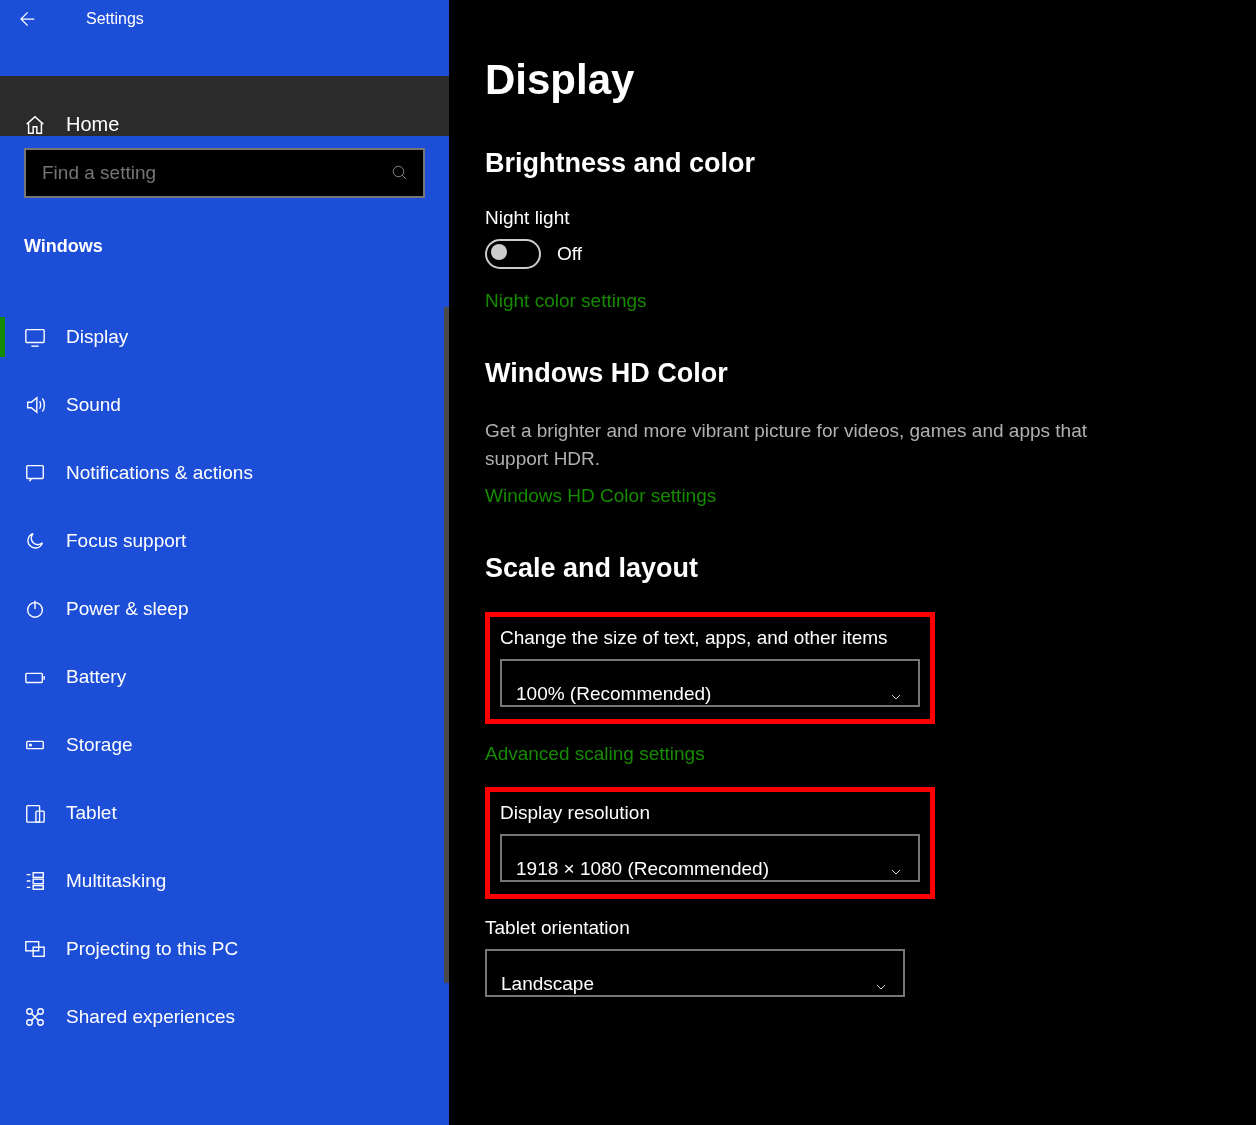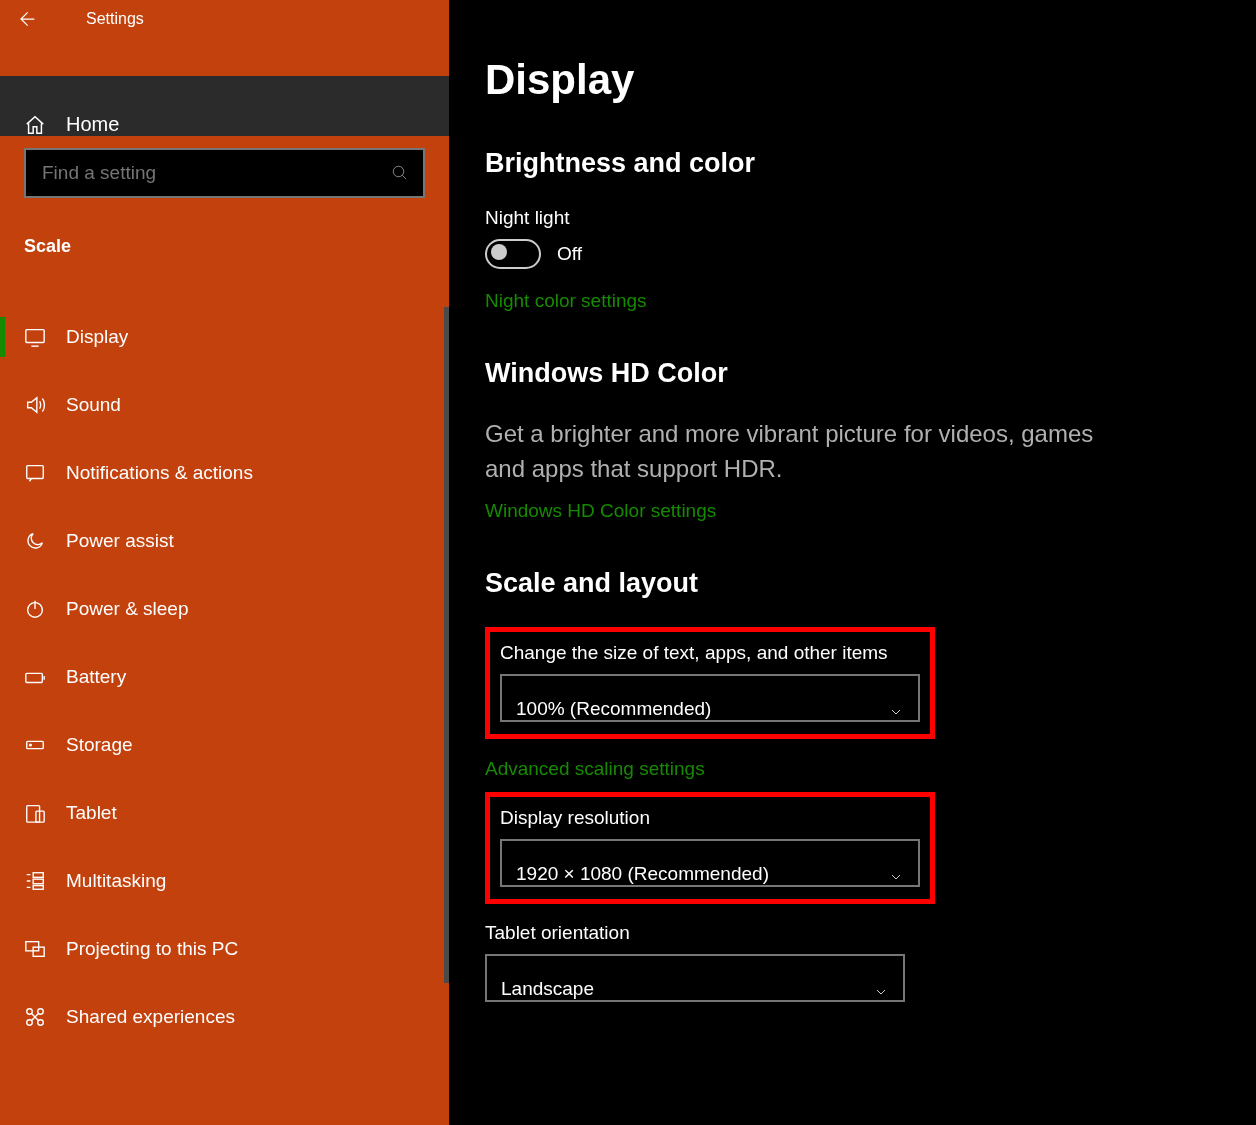--- a/index.html
+++ b/index.html
@@ -10,21 +10,21 @@
     font-family:"Segoe UI",Tahoma,Arial,sans-serif;
     font-size:20px;
     display:flex;
     overflow:hidden;
   }
 
   
   .sidebar{
     width:449px;
     height:100%;
-    background:#c2410c;
+    background:#1d4ed8;
     position:relative;
     flex:none;
   }
   .top-row{
     height:30px;
     display:flex;align-items:center;
     padding:4px 0 0 0;
   }
   .back-btn{
     width:52px;height:30px;
@@ -121,21 +121,21 @@
     position:absolute;top:3px;left:4px;width:16px;height:16px;
     background:#ccc;border-radius:50%;
   }
   .toggle-text{font-size:19px;}
 
   a.link{
     color:#168a00;font-size:19px;text-decoration:none;cursor:pointer;
     display:inline-block;
   }
 
-  .subtext{color:#b0b0b0;font-size:24px;line-height:1.45;margin-bottom:12px;max-width:640px;margin-top:19px;}
+  .subtext{color:#b0b0b0;font-size:19px;line-height:1.45;margin-bottom:12px;max-width:640px;margin-top:19px;}
 
   .block{margin-bottom:46px;}
 
   .hl{
     border:5px solid #ff0000;
     padding:10px 10px 12px 10px;
     margin-bottom:18px;
     display:inline-block;
     min-width:402px;
   }
@@ -177,21 +177,21 @@
   <div class="search-wrap">
     <div class="search-box">
       <input type="text" placeholder="Find a setting" style="">
       <svg class="s-icon" viewBox="0 0 24 24">
           <circle cx="10" cy="10" r="7"></circle>
           <path d="M20 20l-5-5"></path>
         </svg>
     </div>
   </div>
 
-  <div class="category-label">Scale</div>
+  <div class="category-label">Windows</div>
 
   <div class="nav">
     <div class="nav-scroll"></div>
 
     <div class="nav-item active">
       <svg class="icon" viewBox="0 0 24 24">
           <rect x="2" y="4" width="20" height="14" rx="1"></rect>
           <path d="M8 22h8"></path>
         </svg>
       <span class="nav-label">Display</span>
@@ -207,21 +207,21 @@
       <svg class="icon" viewBox="0 0 24 24">
           <rect x="3" y="4" width="18" height="14" rx="1"></rect>
           <path d="M8 18l-2 3"></path>
         </svg>
       <span class="nav-label">Notifications &amp; actions</span>
     </div>
     <div class="nav-item">
       <svg class="icon" viewBox="0 0 24 24">
           <path d="M20 14A8 8 0 1 1 10 4a6 6 0 0 0 10 10z"></path>
         </svg>
-      <span class="nav-label">Power assist</span>
+      <span class="nav-label">Focus support</span>
     </div>
     <div class="nav-item">
       <svg class="icon" viewBox="0 0 24 24">
           <circle cx="12" cy="13" r="8"></circle>
           <path d="M12 3v9"></path>
         </svg>
       <span class="nav-label">Power &amp; sleep</span>
     </div>
     <div class="nav-item">
       <svg class="icon" viewBox="0 0 24 24">
@@ -301,28 +301,28 @@
     <div class="hl">
       <div class="field-label">Change the size of text, apps, and other items</div>
       <div class="combobox">
         <span>100% (Recommended)</span>
         <svg class="chev" viewBox="0 0 24 24">
             <path d="M6 9l6 6 6-6"></path>
           </svg>
       </div>
     </div>
 
-    <div style="margin-bottom:12px;">
+    <div style="margin-bottom:22px;">
       <a class="link">Advanced scaling settings</a>
     </div>
 
     <div class="hl">
       <div class="field-label">Display resolution</div>
       <div class="combobox">
-        <span>1920 × 1080 (Recommended)</span>
+        <span>1918 × 1080 (Recommended)</span>
         <svg class="chev" viewBox="0 0 24 24">
             <path d="M6 9l6 6 6-6"></path>
           </svg>
       </div>
     </div>
 
     <div class="plain-group">
       <div class="field-label">Tablet orientation</div>
       <div class="combobox">
         <span>Landscape</span>

